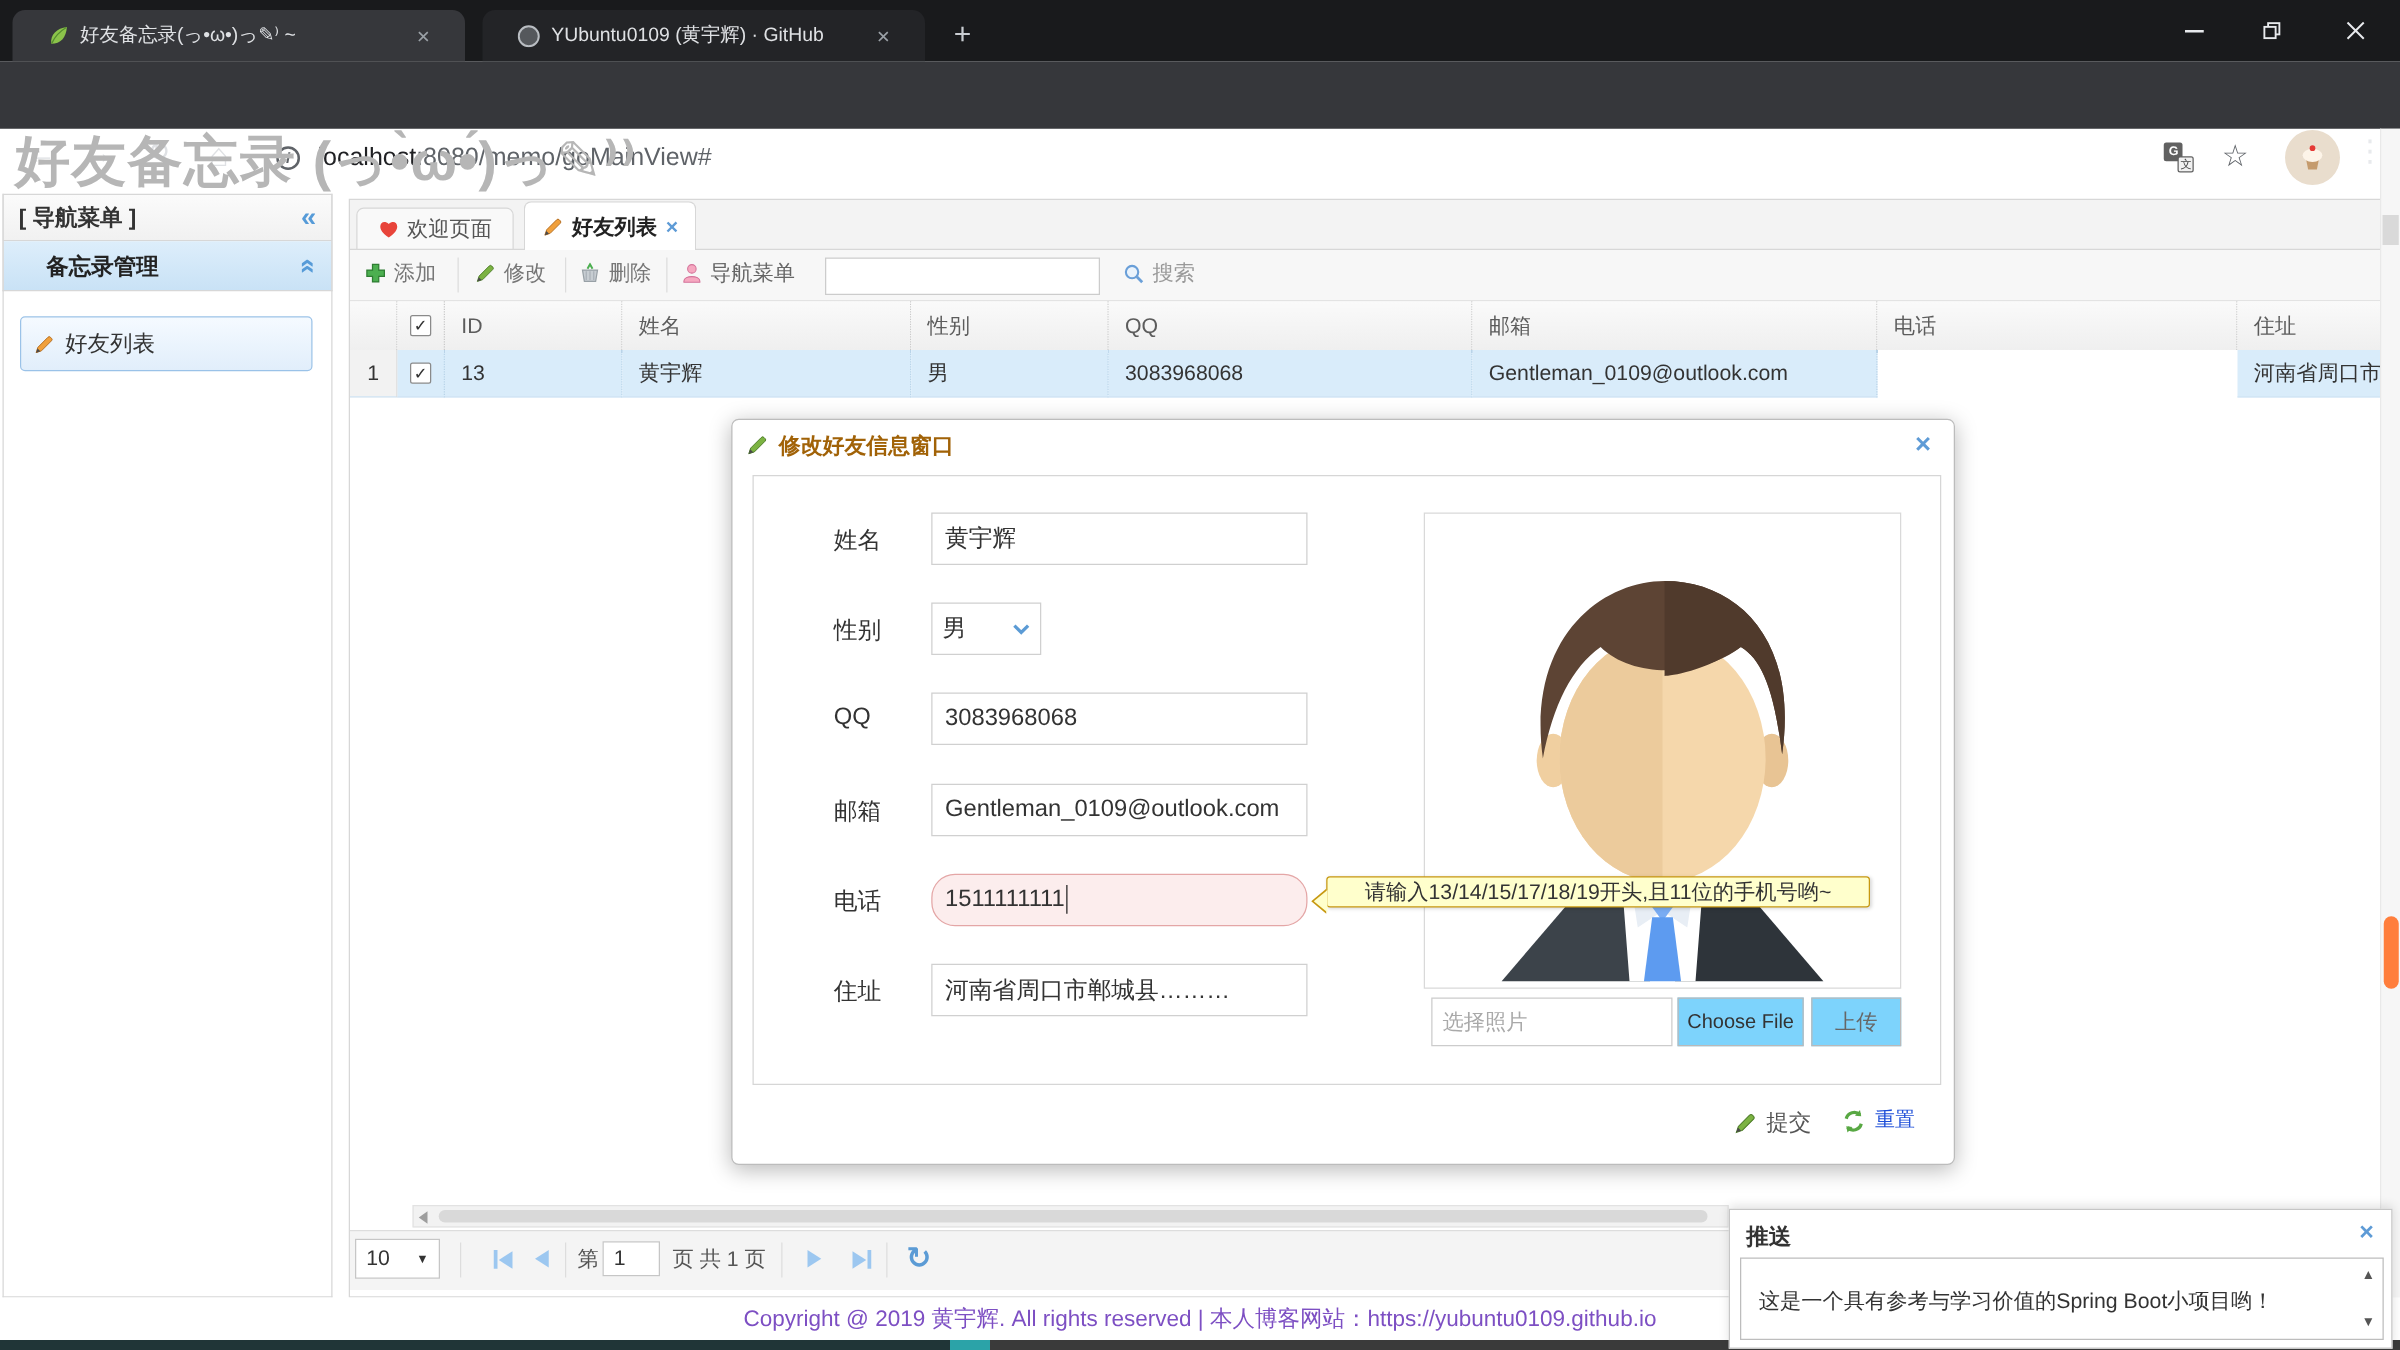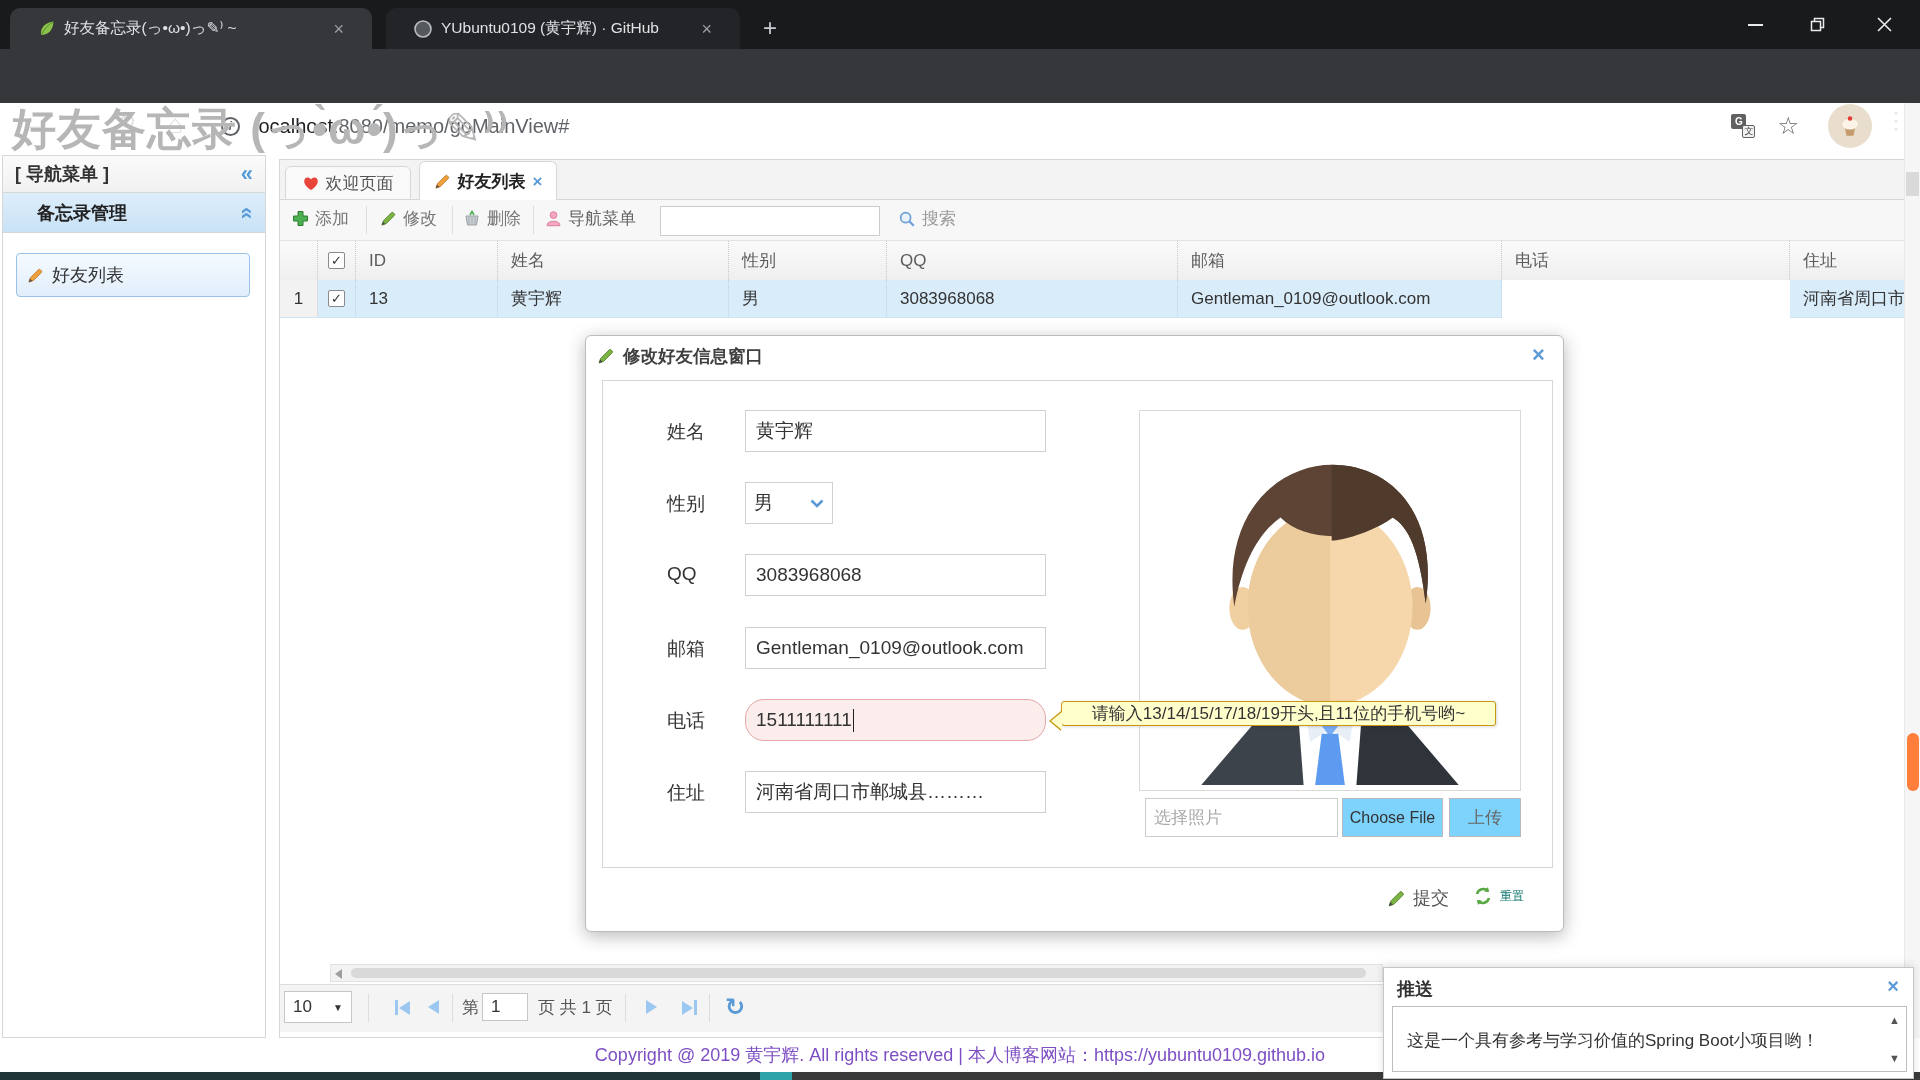--- a/index.html
+++ b/index.html
@@ -265,21 +265,21 @@
     <span style="position:absolute;left:0;top:0;width:760px;height:8px;background:#203537;"></span>
     <span style="position:absolute;left:760px;top:0;width:32px;height:8px;background:#2ba3a8;"></span>
   </div>
 
   <div class="abs modal"></div>
   <div class="abs flex" style="left:597px;top:344px;gap:8px;z-index:51;">
     <svg width="18" height="18" viewBox="0 0 18 18">
         <path d="M2 16 L3.5 11.5 L12 3 a1.5 1.5 0 0 1 2.2 0 l0.8 0.8 a1.5 1.5 0 0 1 0 2.2 L6.5 14.5 Z" fill="#7cb342" stroke="#4d7c28" stroke-width="0.8"></path>
         <path d="M2 16 L3.2 12.4 L5.6 14.8 Z" fill="#4a4a4a"></path>
       </svg>
-    <span style="font-size:17.5px;font-weight:bold;color:#404040;">修改好友信息窗口</span>
+    <span style="font-size:17.5px;font-weight:bold;color:#a16207;">修改好友信息窗口</span>
   </div>
   <div class="abs xblue" style="left:1532px;top:344px;z-index:51;font-size:22px;">×</div>
   <div class="abs" style="left:602px;top:380px;width:951px;height:488px;border:1px solid #d6d6d6;z-index:51;"></div>
 
   <div class="abs flabel" style="left:667px;top:419px;z-index:52;">姓名</div>
   <input class="abs finput" style="left: 745px; top: 410px; z-index: 52;" value="黄宇辉">
   <div class="abs flabel" style="left:667px;top:491px;z-index:52;">性别</div>
   <div class="abs flex" style="left:745px;top:482px;width:88px;height:42px;border:1px solid #d0d0d0;background:#fff;padding:0 8px;z-index:52;">
     <span style="font-size:19px;color:#333;">男</span>
     <svg style="margin-left:auto;" width="14" height="9" viewBox="0 0 14 9">
@@ -327,21 +327,21 @@
       </svg>
     <span style="font-size:18px;color:#555;">提交</span>
   </div>
   <div class="abs flex" style="left:1473px;top:886px;gap:7px;z-index:52;">
     <svg width="20" height="20" viewBox="0 0 20 20">
       <path d="M4 8 A6.5 6.5 0 0 1 15 5" stroke="#58a843" stroke-width="2.6" fill="none"></path>
       <path d="M15 1 L16 6 L11 5.5 Z" fill="#58a843"></path>
       <path d="M16 12 A6.5 6.5 0 0 1 5 15" stroke="#58a843" stroke-width="2.6" fill="none"></path>
       <path d="M5 19 L4 14 L9 14.5 Z" fill="#58a843"></path>
     </svg>
-    <span style="font-size:12px;color:#0f766e;">重置</span>
+    <span style="font-size:16px;color:#1d4ed8;">重置</span>
   </div>
 
   <div class="abs tooltip">请输入13/14/15/17/18/19开头,且11位的手机号哟~</div>
   <span class="abs" style="left:1049px;top:711px;width:0;height:0;border-top:10px solid transparent;border-bottom:10px solid transparent;border-right:12px solid #c79810;z-index:60;"></span>
   <span class="abs" style="left:1051px;top:712px;width:0;height:0;border-top:9px solid transparent;border-bottom:9px solid transparent;border-right:11px solid #ffffcc;z-index:61;"></span>
 
   <div class="abs pushpanel">
     <div style="position:absolute;left:13px;top:9px;font-size:18px;font-weight:bold;color:#333;">推送</div>
     <div class="xblue" style="position:absolute;right:14px;top:8px;">×</div>
     <div style="position:absolute;left:8px;top:38px;width:515px;height:66px;border:1px solid #bdbdbd;background:#fff;">

